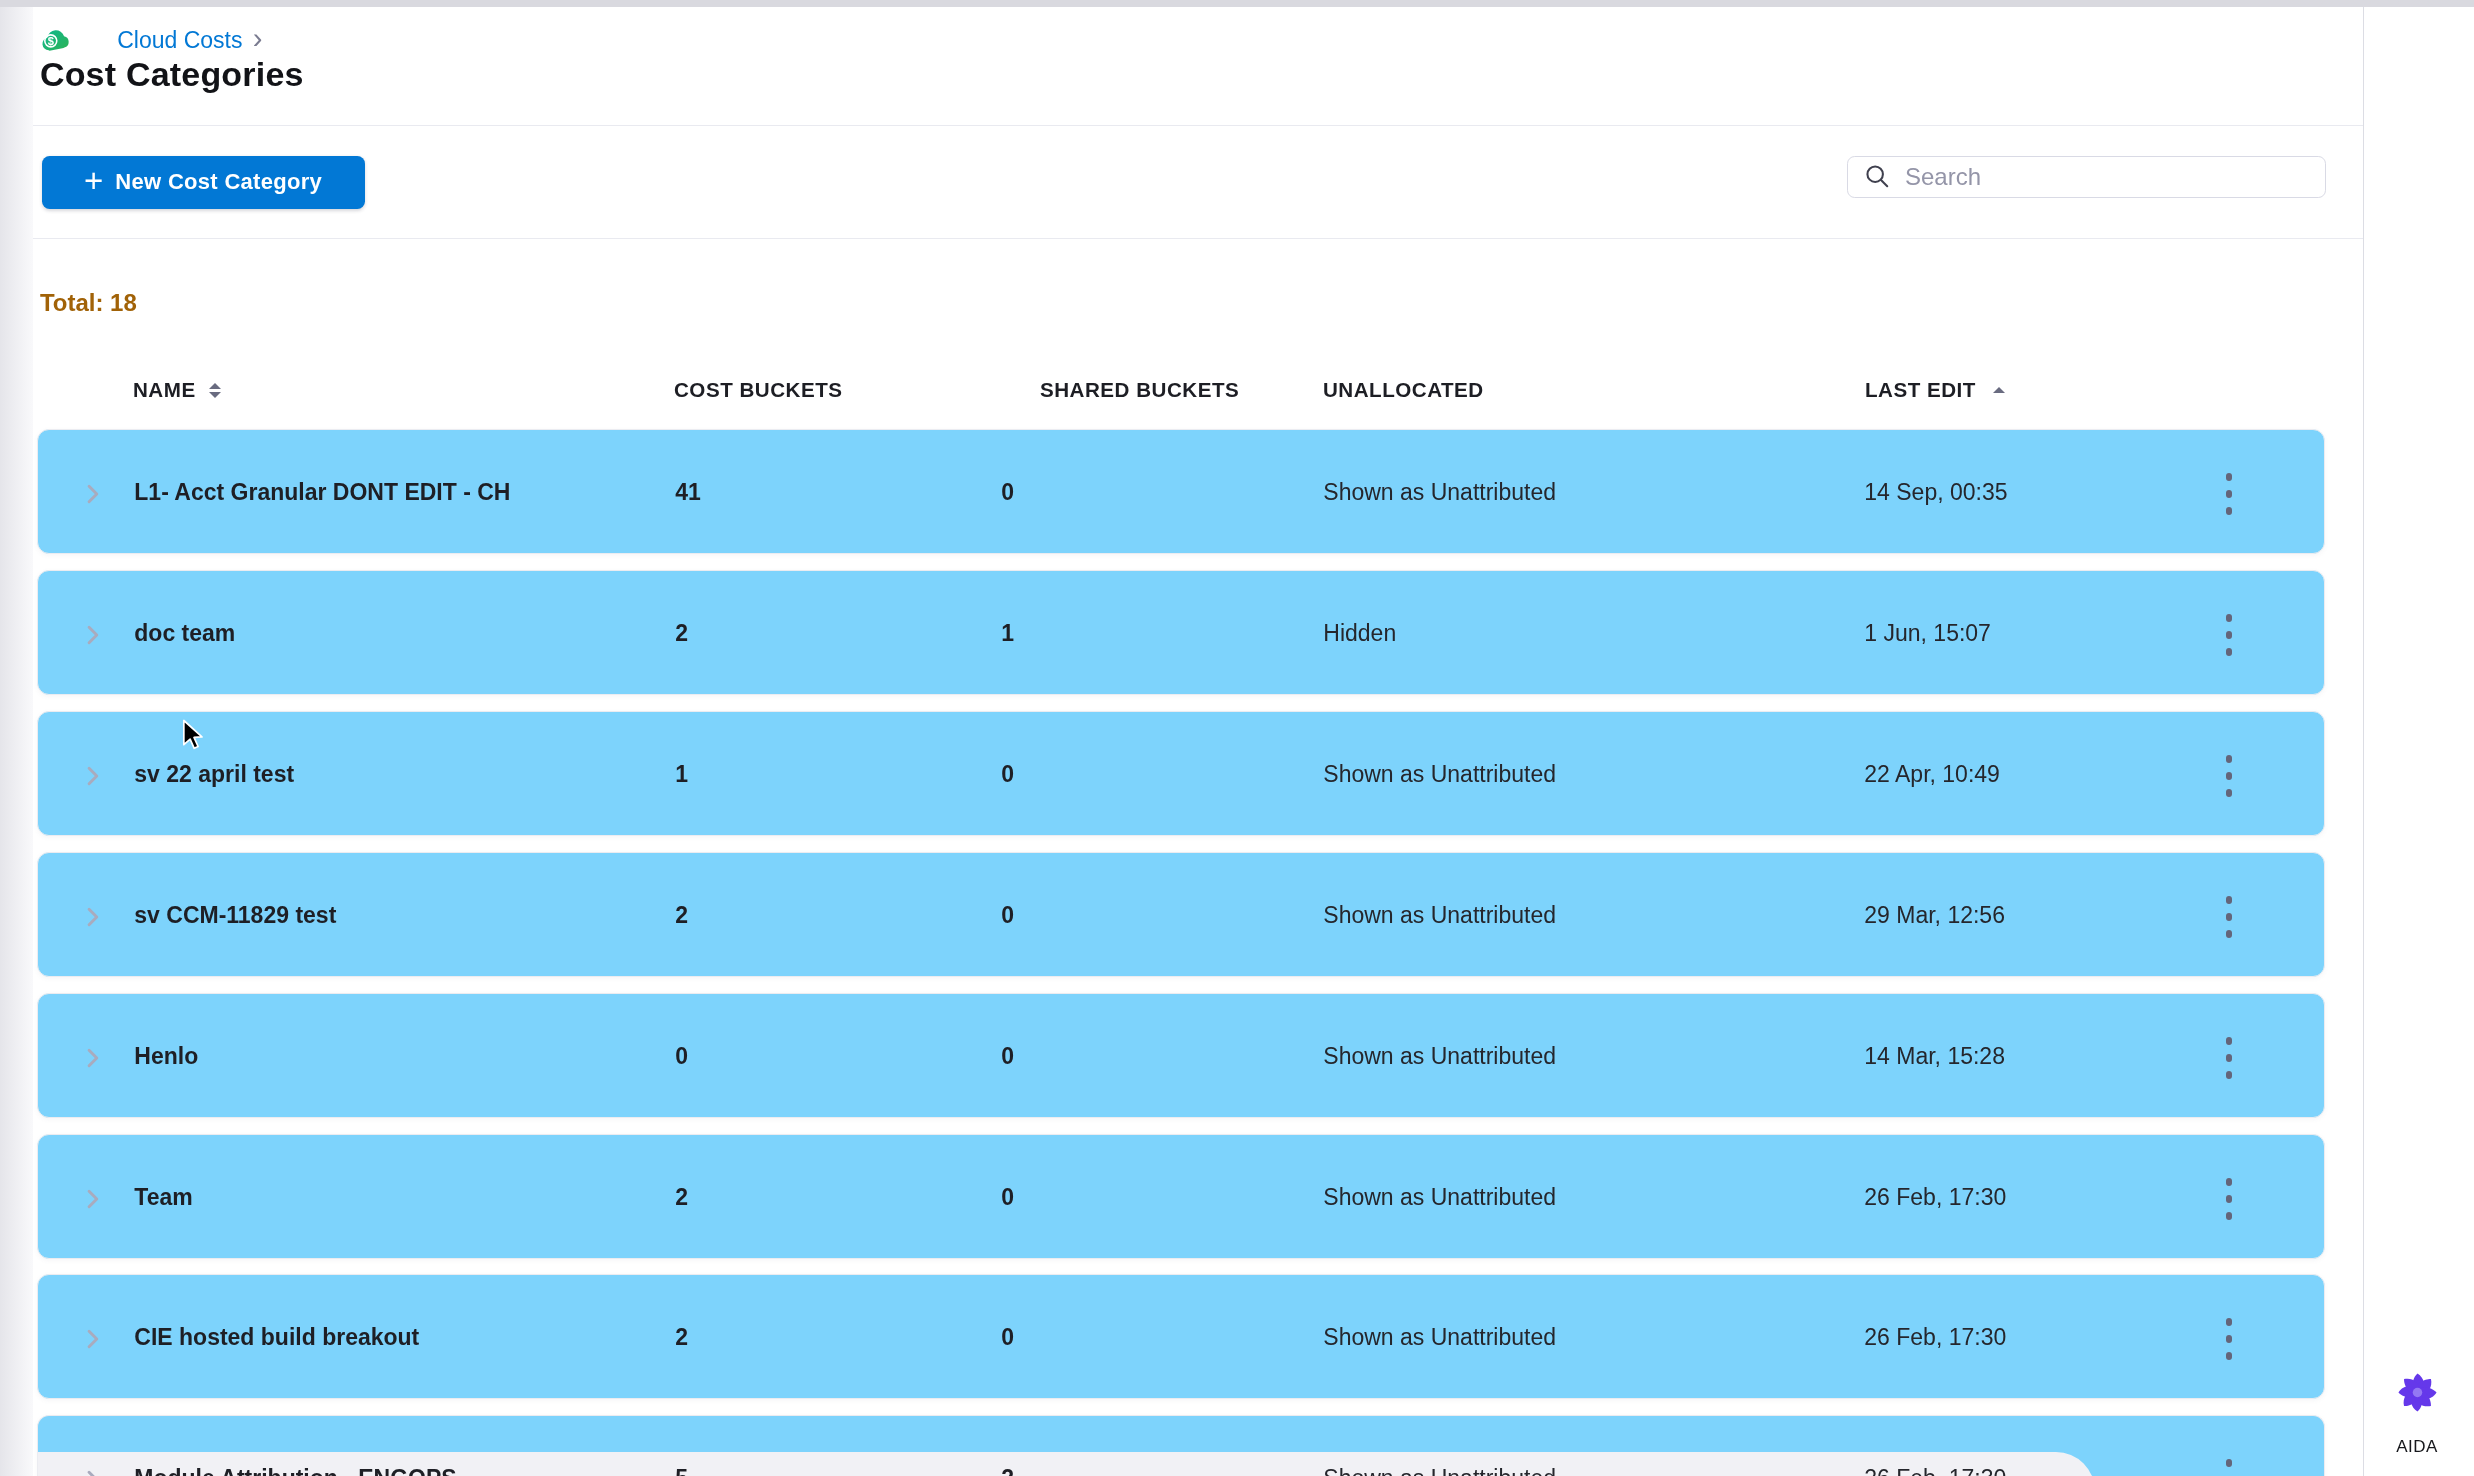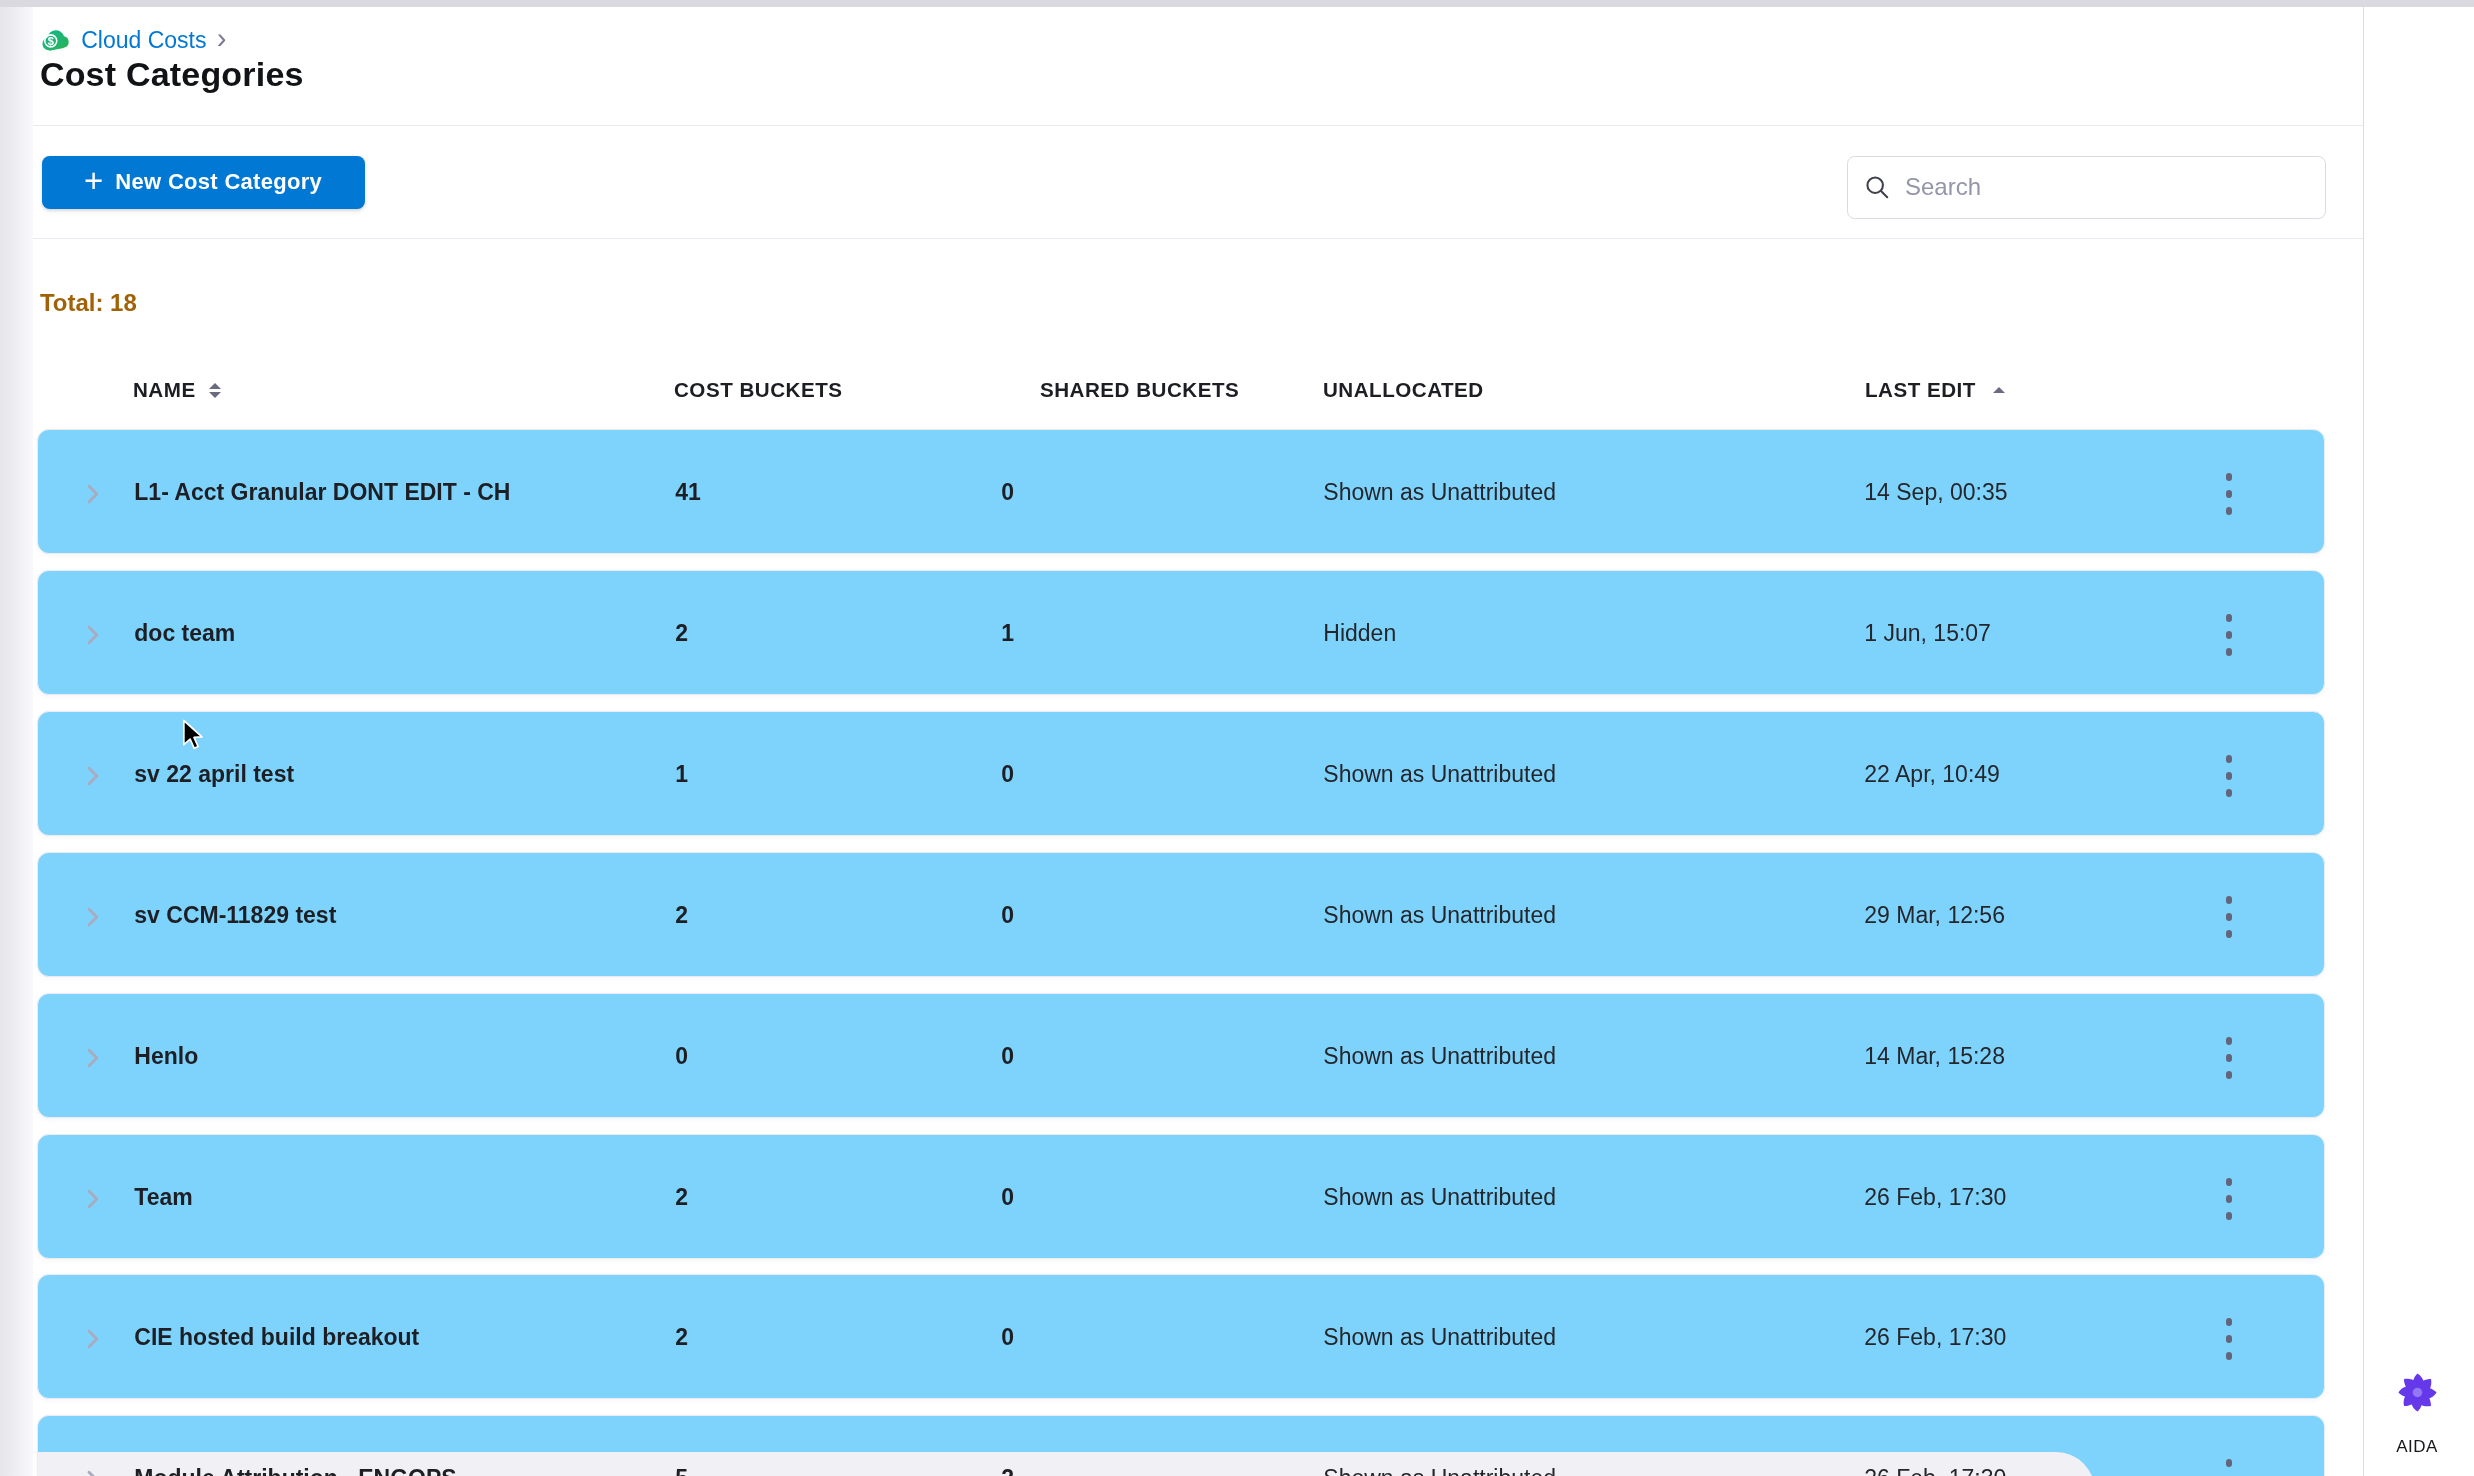--- a/index.html
+++ b/index.html
@@ -11,31 +11,31 @@
   }
   .topbar{position:absolute;left:0;top:0;width:2475px;height:6.9px;background:#d9d9df;}
   .leftstrip{position:absolute;left:0;top:6.9px;width:33px;height:1470px;
     background:linear-gradient(to right,#e5e5ea,#f9f9fb);}
   .main{position:absolute;left:33px;top:6.9px;width:2330px;height:1470px;background:#ffffff;
     border-right:1.7px solid #dcdde4;border-top-left-radius:19px;}
   .hdiv{position:absolute;left:0;width:2330px;border-top:1.7px solid #e9eaf0;height:0;}
 
   
   .crumb{position:absolute;left:6.9px;top:17px;display:flex;align-items:center;gap:10.3px;height:33px;}
-  .crumb-link{font-size:23px;color:#0278d5;}
+  .crumb-link{font-size:23px;color:#0278d5;margin-left:36px;}
   .crumb-sep{font-size:29px;color:#7a7b90;line-height:26px;margin-top:-5.2px;}
   .page-title{position:absolute;left:6.9px;top:48px;font-size:34px;font-weight:700;color:#121317;letter-spacing:0.2px;}
 
   
   .newbtn{position:absolute;left:8.6px;top:149px;width:323px;height:53px;background:#0278d5;border:none;
     border-radius:7.7px;display:flex;align-items:center;justify-content:center;gap:12px;cursor:pointer;
     box-shadow:0 1.7px 3.4px rgba(40,41,61,.18);}
   .newbtn .plus{color:#fff;font-size:33px;font-weight:400;line-height:33px;margin-top:-3.4px;}
   .newbtn .lbl{color:#fff;font-size:22px;font-weight:700;letter-spacing:0.3px;}
-  .searchbox{position:absolute;left:1814px;top:149px;width:479px;height:63px;border:1.7px solid #d9dae5;
+  .searchbox{position:absolute;left:1814px;top:149px;width:479px;height:42px;border:1.7px solid #d9dae5;
     border-radius:7.7px;background:#fff;display:flex;align-items:center;box-sizing:border-box;padding:0 15.5px;gap:12px;}
   .searchbox input{border:none;outline:none;font-size:24px;color:#22222a;width:100%;
     font-family:"Liberation Sans", sans-serif;background:transparent;}
   .searchbox input::placeholder{color:#9495a8;}
 
   
   .total{position:absolute;left:6.9px;top:282px;font-size:24px;font-weight:700;color:#a16207;}
 
   
   .thead{position:absolute;left:0;top:368px;width:2330px;height:34px;}

